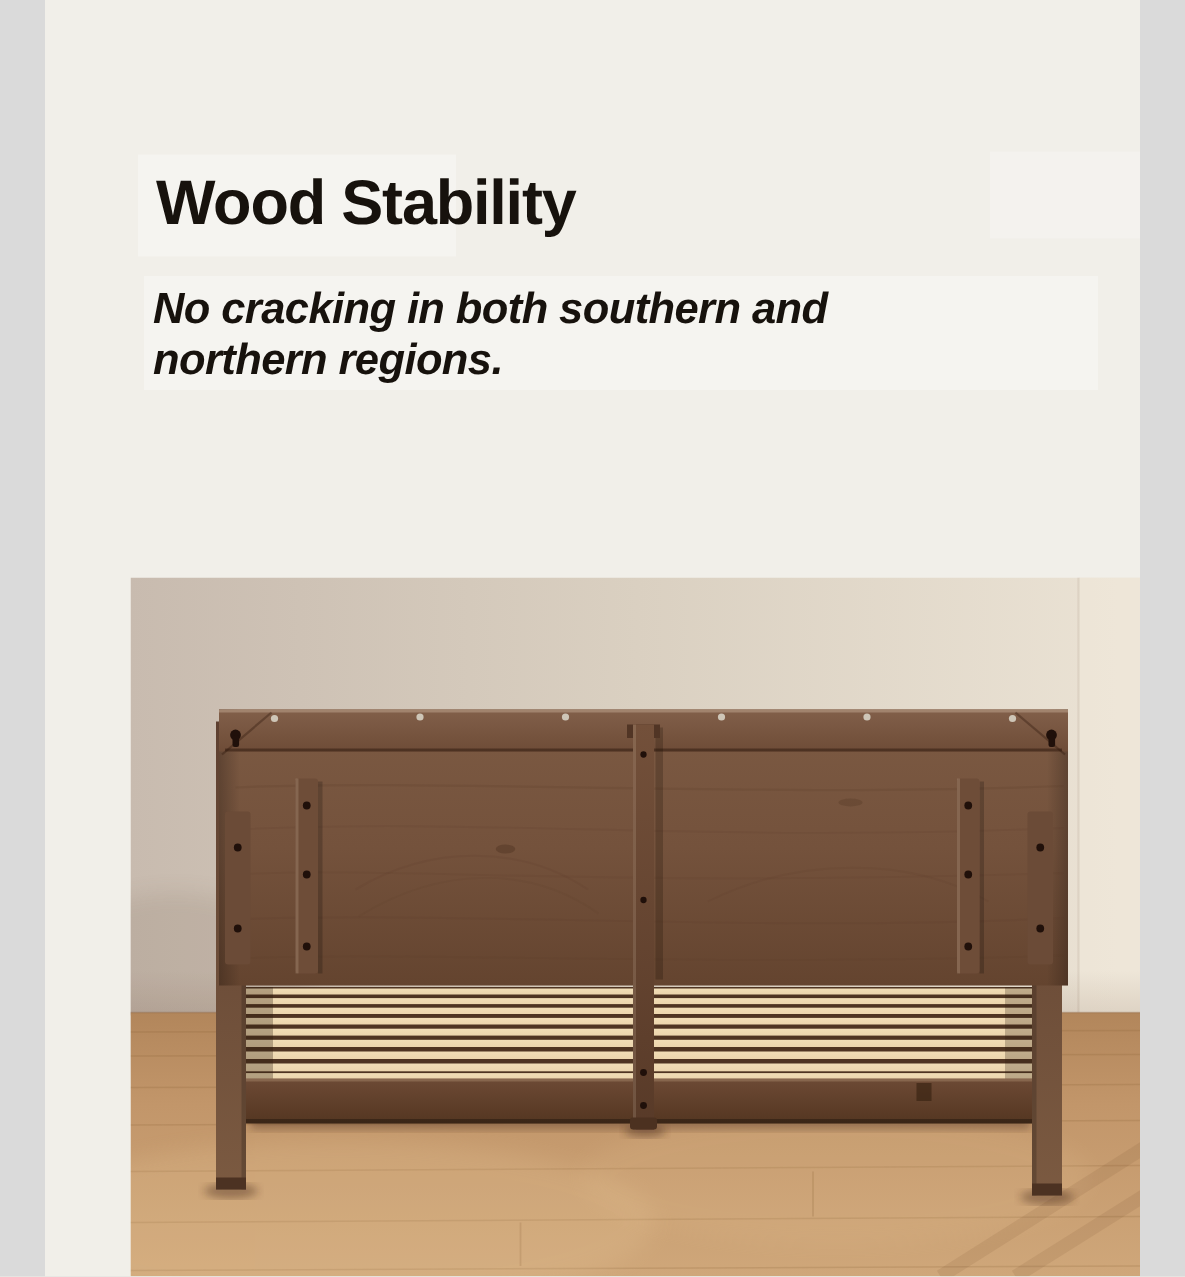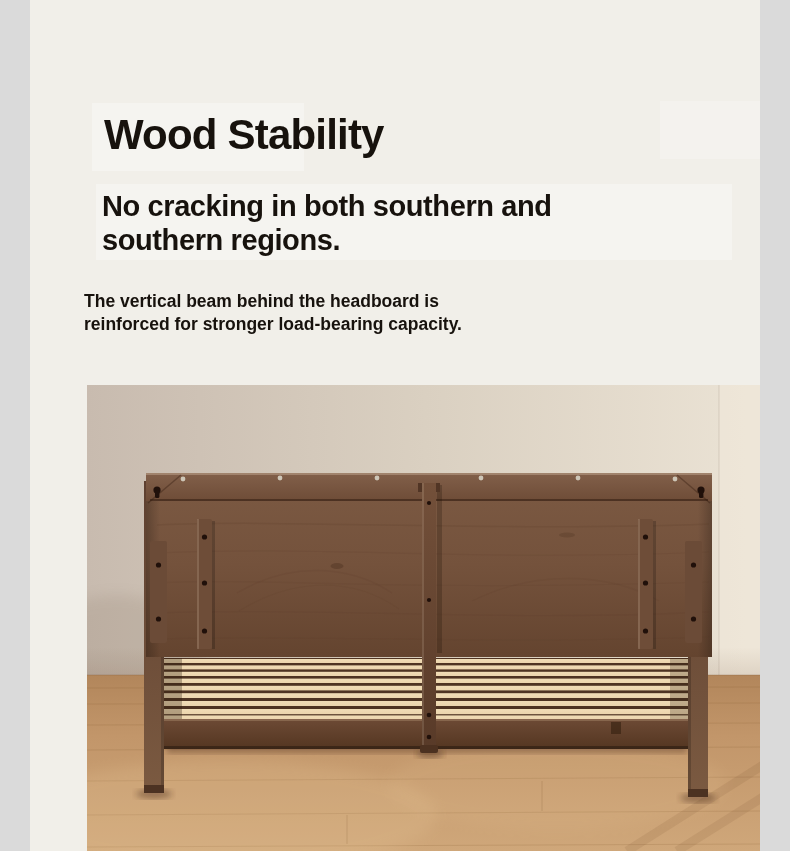--- a/index.html
+++ b/index.html
@@ -17,21 +17,21 @@
   .plate.title-plate{left:62px;top:103px;width:212px;height:68px;}
   .plate.headline-plate{left:66px;top:184px;width:636px;height:76px;}
   .plate.tagline-plate{left:630px;top:101px;width:116px;height:58px;background:rgba(255,255,255,0.22);}
   .page-title{position:absolute;left:74px;top:112px;font-size:42px;line-height:46px;
         font-weight:700;letter-spacing:-0.8px;color:var(--text-primary,#17120d);}
   .tagline{position:absolute;right:73px;top:106px;text-align:right;
         font-size:12px;line-height:16px;font-weight:400;color:var(--text-muted,#9e998f);}
   .tagline span{display:block;}
   .headline{position:absolute;left:72px;top:189px;font-size:29px;line-height:34px;
         font-weight:700;letter-spacing:-0.4px;color:var(--text-primary,#17120d);}
-  .headline span{display:block;}
+  .headline span{display:block;font-style:italic;}
   .description{position:absolute;left:54px;top:290px;font-size:17.5px;line-height:23px;
         font-weight:700;color:var(--text-primary,#17120d);}
   .description span{display:block;}
   .photo{position:absolute;left:57px;top:385px;width:676px;height:466px;display:block;}
   .photo svg{display:block;width:100%;height:100%;}
   
   .st-wall-a{stop-color:var(--wall-left,#c8bbaf);} .st-wall-b{stop-color:var(--wall-mid,#dad0c1);}
   .st-wall-c{stop-color:var(--wall-right,#ebe3d5);}
   .st-floor-a{stop-color:var(--floor-back,#b2865b);} .st-floor-b{stop-color:var(--floor-mid,#c2966a);}
   .st-floor-c{stop-color:var(--floor-front,#cfa77a);}
@@ -51,27 +51,23 @@
 
   <div class="plate title-plate"></div>
   <div class="plate headline-plate"></div>
   <div class="plate tagline-plate"></div>
 
   <h1 class="page-title">Wood Stability</h1>
 
 
   <h2 class="headline">
     <span>No cracking in both southern and</span>
-    <span>southern regions.</span>
+    <span>northern regions.</span>
   </h2>
 
-  <p class="description">
-    <span>The vertical beam behind the headboard is</span>
-    <span>reinforced for stronger load-bearing capacity.</span>
-  </p>
 
   <figure class="photo">
     <svg viewBox="0 0 676 466" preserveAspectRatio="none">
       <defs>
         <linearGradient id="wallG" x1="0" y1="0" x2="1" y2="0">
           <stop class="st-wall-a" offset="0"></stop>
             <stop class="st-wall-b" offset="0.5"></stop>
             <stop class="st-wall-c" offset="1"></stop>
         </linearGradient>
         <linearGradient id="floorG" x1="0" y1="0" x2="0" y2="1">

